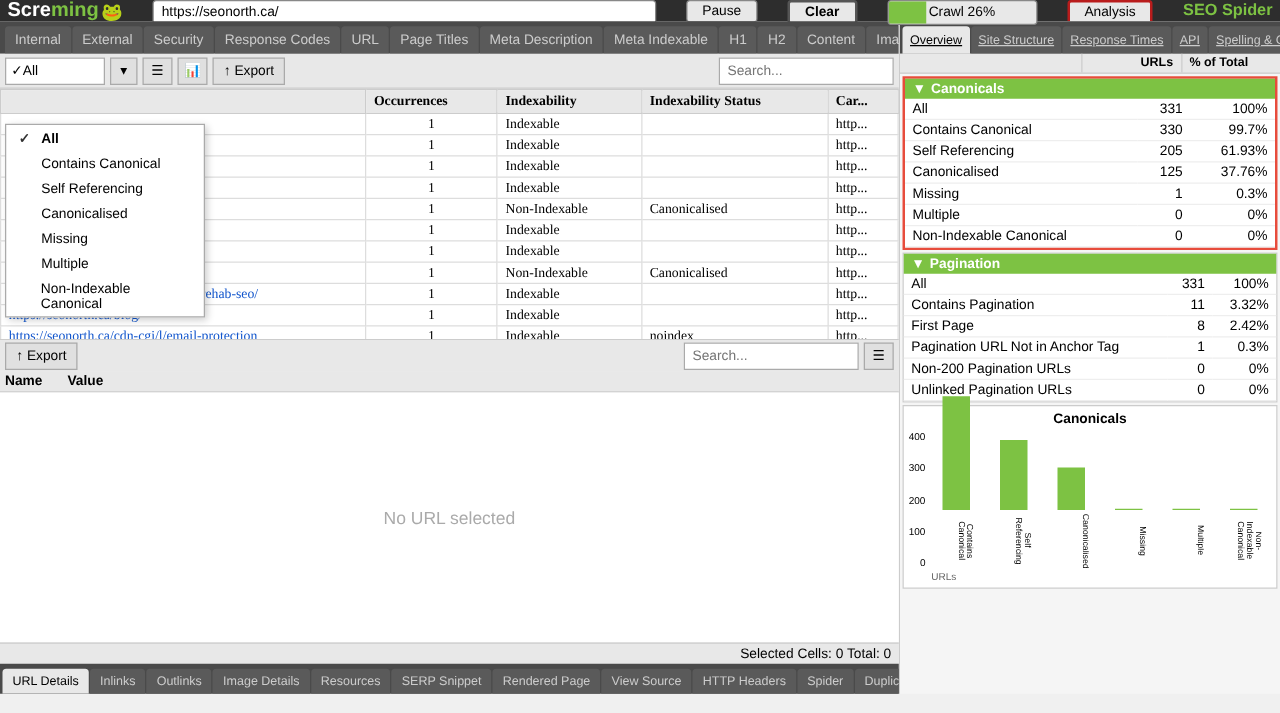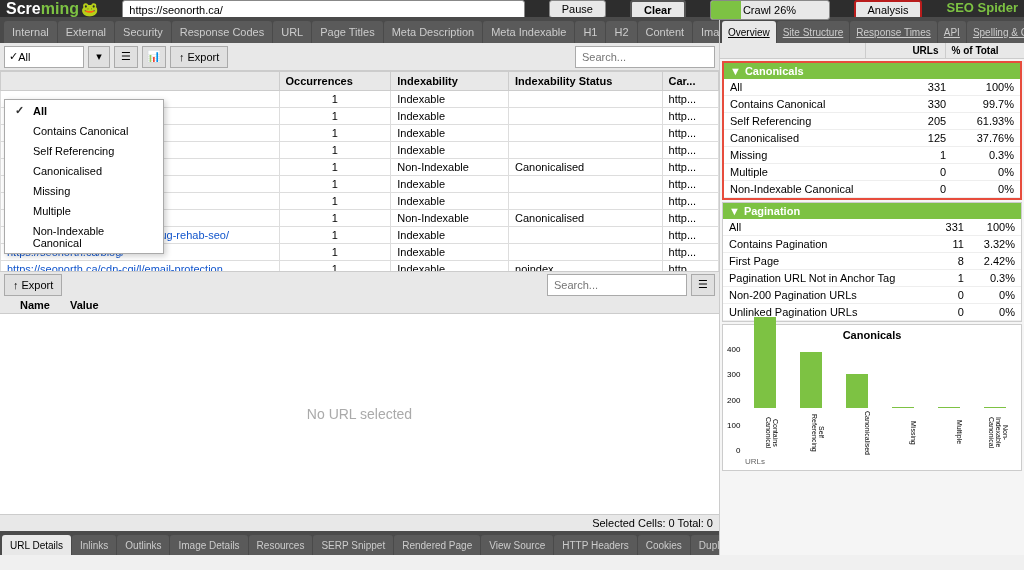--- a/index.html
+++ b/index.html
@@ -33,21 +33,21 @@
 
     
     .toolbar-row { display: flex; align-items: center; padding: 3px 4px; background: #e8e8e8; border-bottom: 1px solid #ccc; gap: 4px; height: 28px; }
     .filter-dropdown { display: flex; align-items: center; border: 1px solid #aaa; background: #fff; height: 22px; min-width: 80px; padding: 0 4px; cursor: pointer; position: relative; }
     .filter-dropdown-arrow { border: 1px solid #aaa; background: #e0e0e0; height: 22px; width: 22px; display: flex; align-items: center; justify-content: center; cursor: pointer; }
     .view-btn { border: 1px solid #aaa; background: #e0e0e0; height: 22px; width: 24px; display: flex; align-items: center; justify-content: center; cursor: pointer; }
     .export-btn { border: 1px solid #aaa; background: #e0e0e0; height: 22px; padding: 0 8px; display: flex; align-items: center; cursor: pointer; gap: 3px; }
     .search-box { margin-left: auto; border: 1px solid #aaa; background: #fff; height: 22px; width: 140px; padding: 0 6px; font-size: 11px; }
 
     
-    .data-table-container { flex: 1; overflow: auto; background: #fff; }
+    .data-table-container { flex: 1; overflow: auto; background: #fff; font-family: Liberation Serif, serif; }
     .data-table { width: 100%; border-collapse: collapse; font-size: 11px; }
     .data-table thead th { background: #e8e8e8; border: 1px solid #ccc; padding: 3px 6px; text-align: left; position: sticky; top: 0; white-space: nowrap; }
     .data-table tbody td { border: 1px solid #ddd; padding: 2px 6px; white-space: nowrap; }
     .data-table tbody tr td:first-child { color: #1155cc; }
     .status-bar { background: #e8e8e8; border-top: 1px solid #ccc; padding: 2px 6px; text-align: right; font-size: 11px; }
 
     
     .bottom-tabs { display: flex; background: #4a4a4a; height: 24px; align-items: flex-end; padding: 0 2px; gap: 1px; overflow: hidden; }
     .bottom-tab { padding: 2px 8px; font-size: 10px; color: #ccc; cursor: pointer; background: #5a5a5a; border-radius: 3px 3px 0 0; height: 20px; display: flex; align-items: center; white-space: nowrap; }
     .bottom-tab.active { background: #e8e8e8; color: #000; }
@@ -250,42 +250,42 @@
 
       <div style="background:#e8e8e8; border-top:1px solid #ccc; padding:3px 4px; display:flex; align-items:center; gap:4px; height:26px;">
         <div class="export-btn">
           <span>↑</span>
           <span>Export</span>
         </div>
         <input class="search-box" type="text" style="margin-left: auto;" placeholder="Search...">
         <div class="view-btn">☰</div>
       </div>
 
-      <div style="background:#e8e8e8; border-bottom:1px solid #ccc; padding:2px 20px; display:flex; gap:20px; font-size:11px; font-weight:bold;">
+      <div style="background:#e8e8e8; border-bottom:1px solid #ccc; padding:2px 4px; display:flex; gap:20px; font-size:11px; font-weight:bold;">
         <span>Name</span>
         <span>Value</span>
       </div>
 
       <div style="flex:1; display:flex; align-items:center; justify-content:center; background:#fff; height:80px;">
         <span style="color:#aaa; font-size:14px;">No URL selected</span>
       </div>
 
       <div class="status-bar">Selected Cells: 0  Total: 0</div>
 
       <div class="bottom-tabs">
         <div class="bottom-tab active">URL Details</div>
         <div class="bottom-tab">Inlinks</div>
         <div class="bottom-tab">Outlinks</div>
         <div class="bottom-tab">Image Details</div>
         <div class="bottom-tab">Resources</div>
         <div class="bottom-tab">SERP Snippet</div>
         <div class="bottom-tab">Rendered Page</div>
         <div class="bottom-tab">View Source</div>
         <div class="bottom-tab">HTTP Headers</div>
-        <div class="bottom-tab">Cookies</div>
+        <div class="bottom-tab">Spider</div>
         <div class="bottom-tab">Duplicate Details</div>
 
       </div>
     </div>
   </div>
 
   <div class="right-panel">
 
     <div class="right-nav-tabs">
       <div class="right-nav-tab active">Overview</div>

